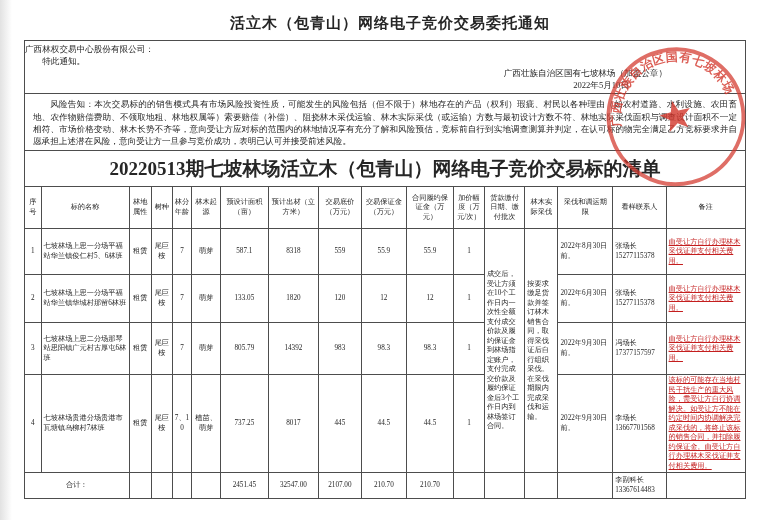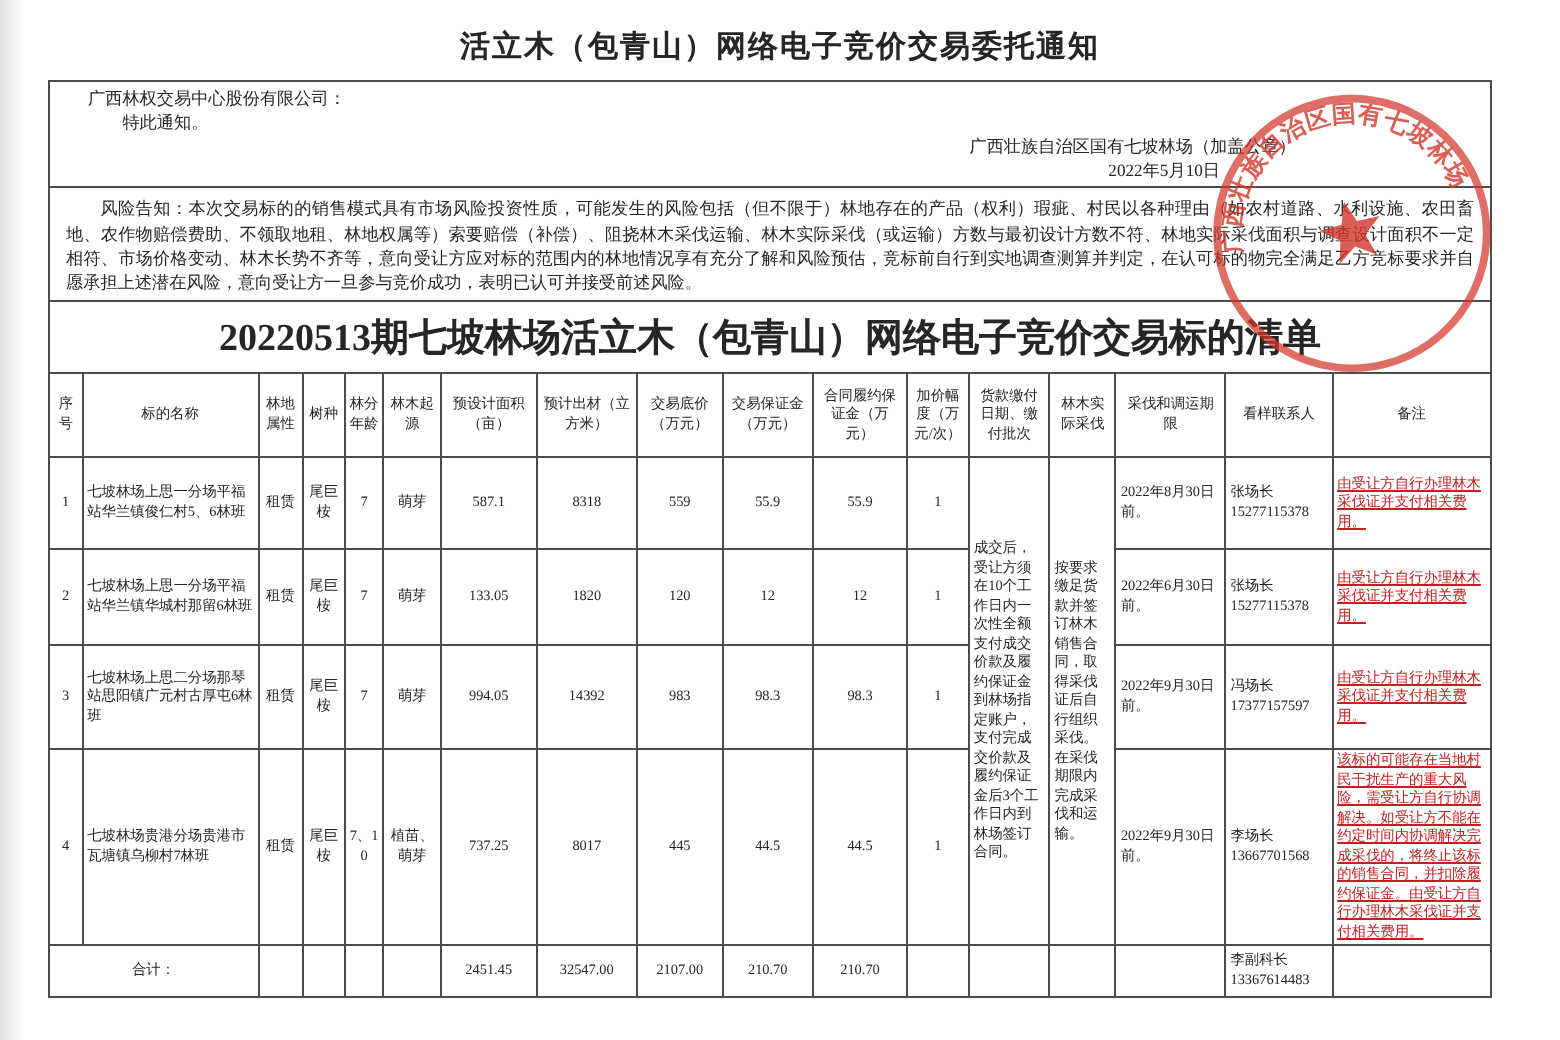--- a/index.html
+++ b/index.html
@@ -3,21 +3,21 @@
 <meta charset="utf-8">
 <style>
   html,body{margin:0;padding:0;background:#ffffff;}
   .page{position:relative;width:780px;height:520px;background:#ffffff;overflow:hidden;
         font-family:"Liberation Serif","DejaVu Serif",serif;color:#262626;}
   .scan-edge{position:absolute;left:0;top:0;bottom:0;width:12px;
         background:linear-gradient(90deg,#e2e2e2,#ffffff);}
   .doc-title{padding-top:14px;text-align:center;font-size:15px;font-weight:bold;letter-spacing:1px;}
   .stack{position:absolute;left:24px;top:40px;width:722px;}
   .box{border:1px solid #4d4d4d;box-sizing:border-box;background:transparent;}
-  .letter{padding:3px 19px 2px;font-size:8.6px;line-height:1.38;}
+  .letter{padding:3px 0 2px;font-size:8.6px;line-height:1.38;}
   .letter p{margin:0;}
   .letter .body{text-indent:2em;text-align:justify;}
   .signer{text-align:right;padding-right:78px;margin-top:1px;}
   .sign-date{text-align:right;padding-right:116px;}
   .risk{margin-top:-1px;padding:4px 8px 3px;font-size:8.6px;line-height:1.42;}
   .risk p{margin:0;text-indent:2em;text-align:justify;}
   .list-title{margin-top:-1px;text-align:center;font-size:19px;font-weight:bold;padding:5px 0 4px;}
   table{margin-top:-1px;width:722px;border-collapse:collapse;table-layout:fixed;
         font-size:7.2px;line-height:1.32;}
   th,td{border:1px solid #4d4d4d;padding:1px 2px;text-align:center;vertical-align:middle;
@@ -139,21 +139,21 @@
         <td class="left red">由受让方自行办理林木采伐证并支付相关费用。</td>
       </tr>
 
       <tr class="r3">
         <td>3</td>
         <td class="left">七坡林场上思二分场那琴站思阳镇广元村古厚屯6林班</td>
         <td>租赁</td>
         <td>尾巨桉</td>
         <td>7</td>
         <td>萌芽</td>
-        <td>994.05</td>
+        <td>805.79</td>
         <td>14392</td>
         <td>983</td>
         <td>98.3</td>
         <td>98.3</td>
         <td>1</td>
         <td class="left">2022年9月30日前。</td>
         <td class="left">
           <span>冯场长</span><br>
           <span>17377157597</span>
         </td>

